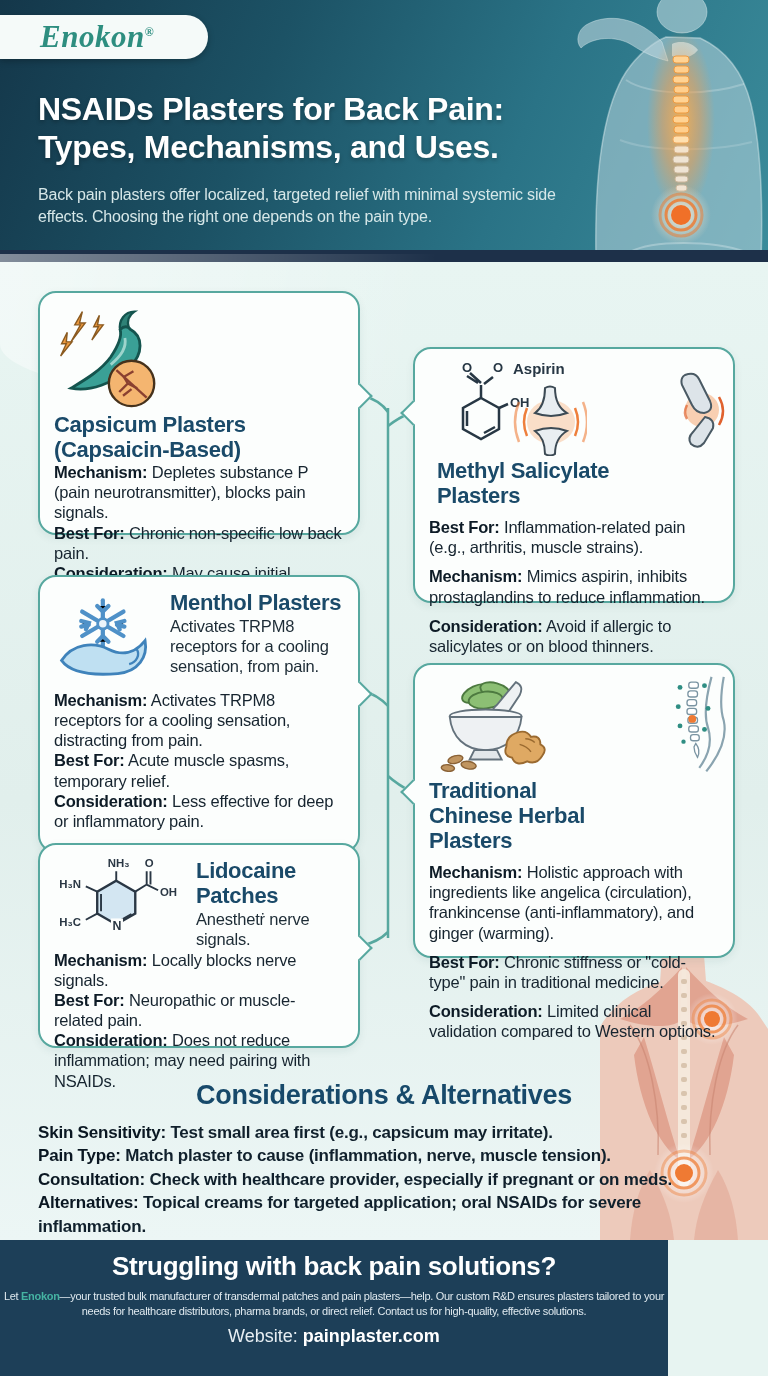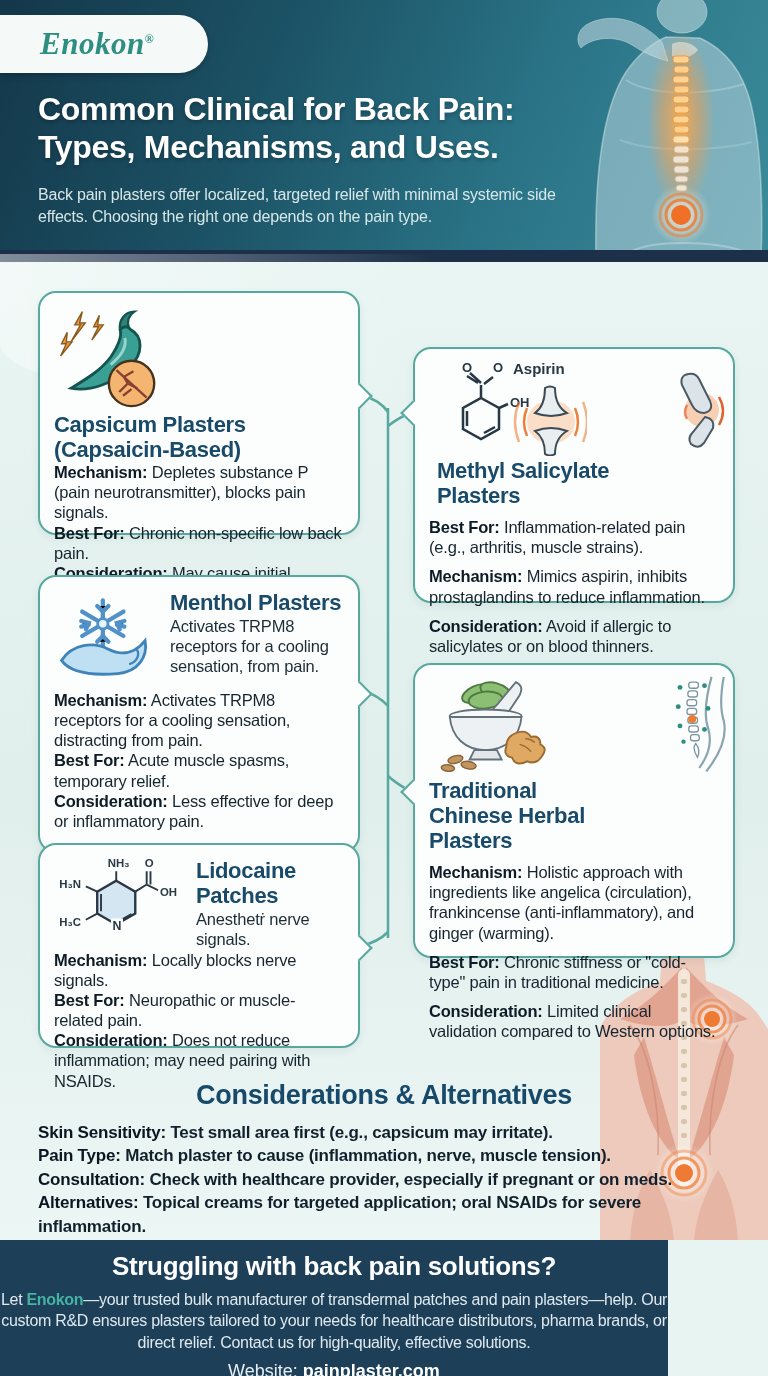--- a/index.html
+++ b/index.html
@@ -8,21 +8,21 @@
     position:relative; width:768px; height:1376px; overflow:hidden;
     font-family:"Liberation Sans", sans-serif; margin:0 auto; background:#e7f4f1;
   }
   
   .header {
     position:absolute; top:0; left:0; width:768px; height:262px;
     background:linear-gradient(112deg,#14374a 0%,#1c5265 34%,#2a7386 66%,#3b8c9b 100%);
   }
   .header-strip { position:absolute; bottom:0; left:0; width:100%; height:12px; background:#1d3049; }
   .logo-pill {
-    position:absolute; top:15px; left:0; width:208px; height:58px;
+    position:absolute; top:15px; left:0; width:208px; height:44px;
     background:#f5faf9; border-radius:0 30px 30px 0;
     display:flex; align-items:center; padding-left:40px;
     box-shadow:0 2px 6px rgba(0,0,0,.25);
   }
   .logo-text {
     font-family:"Liberation Serif", serif; font-style:italic; font-weight:bold;
     font-size:31px; color:#2e8e80; letter-spacing:.5px;
   }
   .logo-reg { font-family:"Liberation Serif", serif; font-size:12px; color:#2e8e80; vertical-align:super; font-style:normal; }
   .header-title {
@@ -72,21 +72,21 @@
   .cons-list { margin:10px 0 12px 38px; width:706px;font-weight:bold; }
   .cons-item { font-size:17px; color:#10202c; line-height:1.38; letter-spacing:-.2px; }
   .cons-item b { color:#0a1722; }
   .anatomy-bottom { position:absolute; right:0; top:693px; z-index:1; }
   
   .footer {
     position:absolute; left:0; top:1240px; width:668px; height:136px;
     background:#1d3f58; color:#e7eef3; text-align:center;
   }
   .footer-title { margin-top:11px; font-size:26px; font-weight:bold; color:#ffffff; letter-spacing:-.3px; }
-  .footer-body { margin:7px auto 8px auto; max-width:706px; font-size:16px; line-height:1.33; letter-spacing:-.3px; color:#dfe9ef; }
+  .footer-body { margin:7px auto 8px auto; max-width:706px; font-size:11px; line-height:1.33; letter-spacing:-.3px; color:#dfe9ef; }
   .footer-brand { color:#45b3a2; font-weight:bold; }
   .footer-site { margin-top:7px; font-size:18px; color:#e7eef3; }
   .footer-site b { color:#ffffff; }
   svg text { font-family:"Liberation Sans", sans-serif; }
 </style>
 </head>
 <body>
 
 <div class="page">
 
@@ -129,21 +129,21 @@
       <circle cx="151" cy="215" r="30" fill="url(#gLum)"></circle>
       <circle cx="151" cy="215" r="21" fill="none" stroke="rgba(238,120,44,.5)" stroke-width="3"></circle>
       <circle cx="151" cy="215" r="15" fill="none" stroke="rgba(238,120,44,.8)" stroke-width="3"></circle>
       <circle cx="151" cy="215" r="10" fill="#f07028"></circle>
       <path d="M100 252 C122 240 182 240 216 252" stroke="rgba(255,255,255,.28)" fill="none" stroke-width="2"></path>
     </svg>
     <div class="logo-pill">
       <span class="logo-text"><span>Enokon</span><span class="logo-reg">®</span></span>
     </div>
     <div class="header-title">
-      <div>Common Clinical for Back Pain:</div>
+      <div>NSAIDs Plasters for Back Pain:</div>
       <div>Types, Mechanisms, and Uses.</div>
     </div>
     <div class="header-subtitle">Back pain plasters offer localized, targeted relief with minimal systemic side effects. Choosing the right one depends on the pain type.</div>
     <div class="header-strip"></div>
   </div>
 
   <div class="main">
     <div class="wave-deco"></div>
 
     <svg class="connectors" width="768" height="978" viewBox="0 0 768 978">

